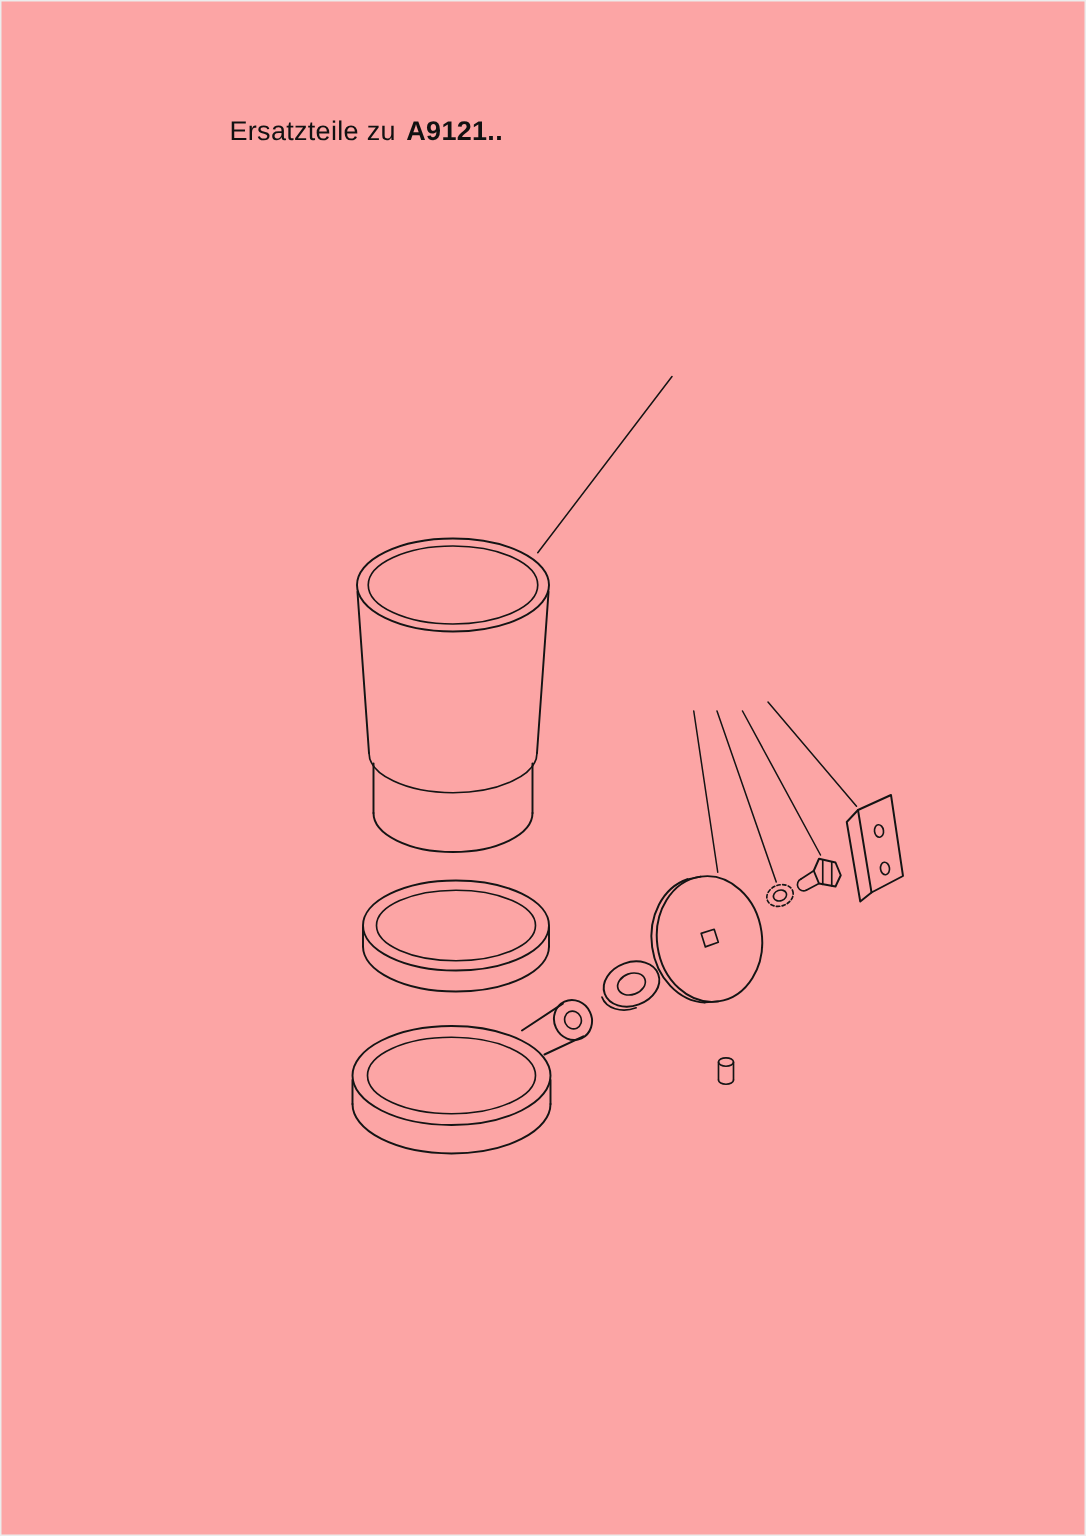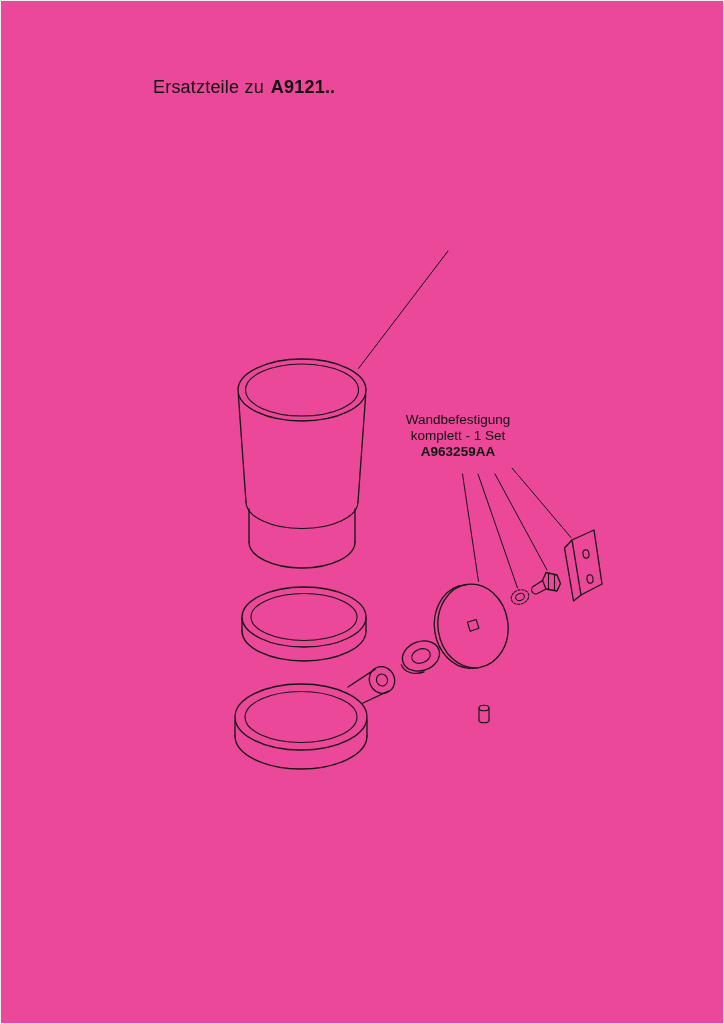--- a/index.html
+++ b/index.html
@@ -1,17 +1,17 @@
 <!DOCTYPE html>
 <html><head>
 <meta charset="utf-8">
 <style>
   html,body{margin:0;padding:0;background:#ffffff;}
   .page{
-    position:relative;width:724px;height:1024px;background:#ec4899;
+    position:relative;width:724px;height:1024px;background:#fca5a5;
     font-family:"Liberation Sans",sans-serif;color:#111;
     box-sizing:border-box;border:1px solid #ececec;overflow:hidden;
   }
   .title{position:absolute;left:152px;top:76px;font-size:18px;letter-spacing:.2px;white-space:nowrap;}
   .title .code{font-weight:bold;margin-left:7px;}
   .part-label{position:absolute;text-align:center;font-size:13.5px;line-height:16px;}
   .part-label .pn{font-weight:bold;}
   .glass-label{left:396px;top:187px;width:124px;}
   .wall-label{left:394px;top:411px;width:126px;}
   svg.drawing{position:absolute;left:0;top:0;}
@@ -108,19 +108,14 @@
     <g>
       <path class="stroke leader" d="M447 250 L357.5 367.5"></path>
       <path class="stroke leader" d="M461.5 473 L477.5 580.5"></path>
       <path class="stroke leader" d="M477 473 L516.5 587"></path>
       <path class="stroke leader" d="M494 473 L546 569"></path>
       <path class="stroke leader" d="M511 467 L570 536.5"></path>
     </g>
   </svg>
 
 
-  <div class="part-label wall-label">
-    <div>Wandbefestigung</div>
-    <div>komplett  - 1 Set</div>
-    <div class="pn">A963259AA</div>
-  </div>
 
 </div>
 
 </body></html>

